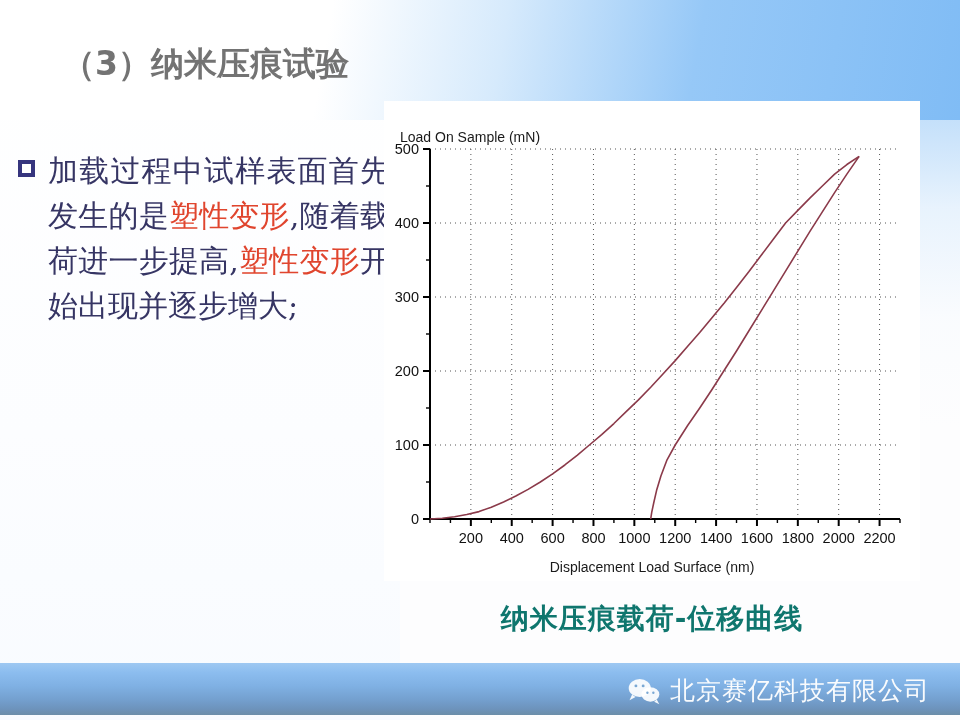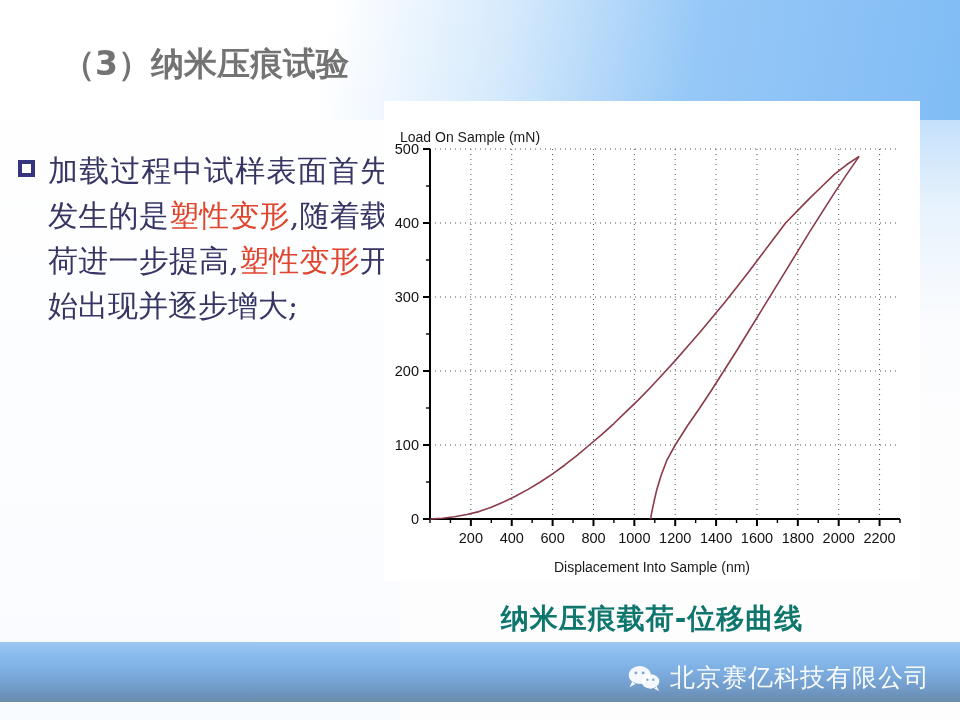--- a/index.html
+++ b/index.html
@@ -49,22 +49,22 @@
     width: 400px; height: 720px;
     background: linear-gradient(180deg,
         rgba(255,255,255,1) 0%,
         rgba(252,253,255,1) 60%,
         rgba(248,251,255,1) 100%);
   }
 
   
   .footer-bar {
     position: absolute;
-    left: 0; bottom: 18px;
-    width: 960px; height: 60px;
+    left: 0; bottom: 5px;
+    width: 960px; height: 52px;
     background: linear-gradient(180deg,
       #9ec8f2 0%, #8cbdef 18%, #7fb0e3 45%,
       #74a0cf 70%, #6d93bc 88%, #6b8da8 100%);
   }
   .footer-inner {
     position: absolute;
     right: 30px; bottom: 8px;
     display: flex;
     align-items: center;
     gap: 9px;
@@ -261,21 +261,21 @@
         <line x1="39" y1="48" x2="46" y2="48" stroke="#000" stroke-width="2"></line>
         <text x="35" y="423" text-anchor="end" class="tick-label">0</text>
         <text x="35" y="349" text-anchor="end" class="tick-label">100</text>
         <text x="35" y="275" text-anchor="end" class="tick-label">200</text>
         <text x="35" y="201" text-anchor="end" class="tick-label">300</text>
         <text x="35" y="127" text-anchor="end" class="tick-label">400</text>
         <text x="35" y="53" text-anchor="end" class="tick-label">500</text>
         <path d="M46.00 418.00 L58.26 417.26 L70.52 415.78 L82.78 413.56 L95.04 410.60 L107.30 406.16 L119.57 400.98 L131.83 395.06 L144.09 388.40 L156.35 381.00 L168.61 372.86 L180.87 363.98 L193.13 354.36 L205.39 344.00 L217.65 333.64 L229.91 322.54 L242.17 310.70 L254.43 298.86 L266.70 286.28 L278.96 272.96 L291.22 259.64 L303.48 245.58 L315.74 231.52 L328.00 216.72 L340.26 201.92 L352.52 186.38 L364.78 170.84 L377.04 154.56 L389.30 138.28 L401.57 122.00 L413.83 109.42 L426.09 96.84 L438.35 85.00 L450.61 73.16 L462.87 63.54 L475.13 55.40" fill="none" stroke="#8b3a4a" stroke-width="1.6" stroke-linejoin="round"></path>
         <path d="M475.13 55.40 L462.87 73.16 L450.61 91.66 L438.35 110.90 L426.09 130.14 L413.83 150.12 L401.57 170.10 L389.30 190.08 L377.04 210.06 L364.78 230.04 L352.52 250.02 L340.26 269.26 L328.00 288.50 L315.74 307.00 L303.48 324.76 L291.22 344.00 L283.04 358.80 L276.91 375.08 L272.83 388.40 L269.76 401.72 L267.72 411.34 L266.70 418.00" fill="none" stroke="#8b3a4a" stroke-width="1.6" stroke-linejoin="round"></path>
       </svg>
-    <div class="chart-xlabel">Displacement Into Sample (nm)</div>
+    <div class="chart-xlabel">Displacement Load Surface (nm)</div>
   </div>
 
   <div class="chart-caption">纳米压痕载荷-位移曲线</div>
 
   <div class="footer-bar">
     <div class="footer-inner">
       <svg class="wechat-icon" viewBox="0 0 40 32">
         <ellipse cx="15" cy="12.5" rx="13" ry="10.5" fill="#ffffff" opacity=".92"></ellipse>
         <polygon points="6,20 3,27 10,23" fill="#ffffff" opacity=".92"></polygon>
         <ellipse cx="27.5" cy="20" rx="10.5" ry="8.5" fill="#ffffff" opacity=".92"></ellipse>

